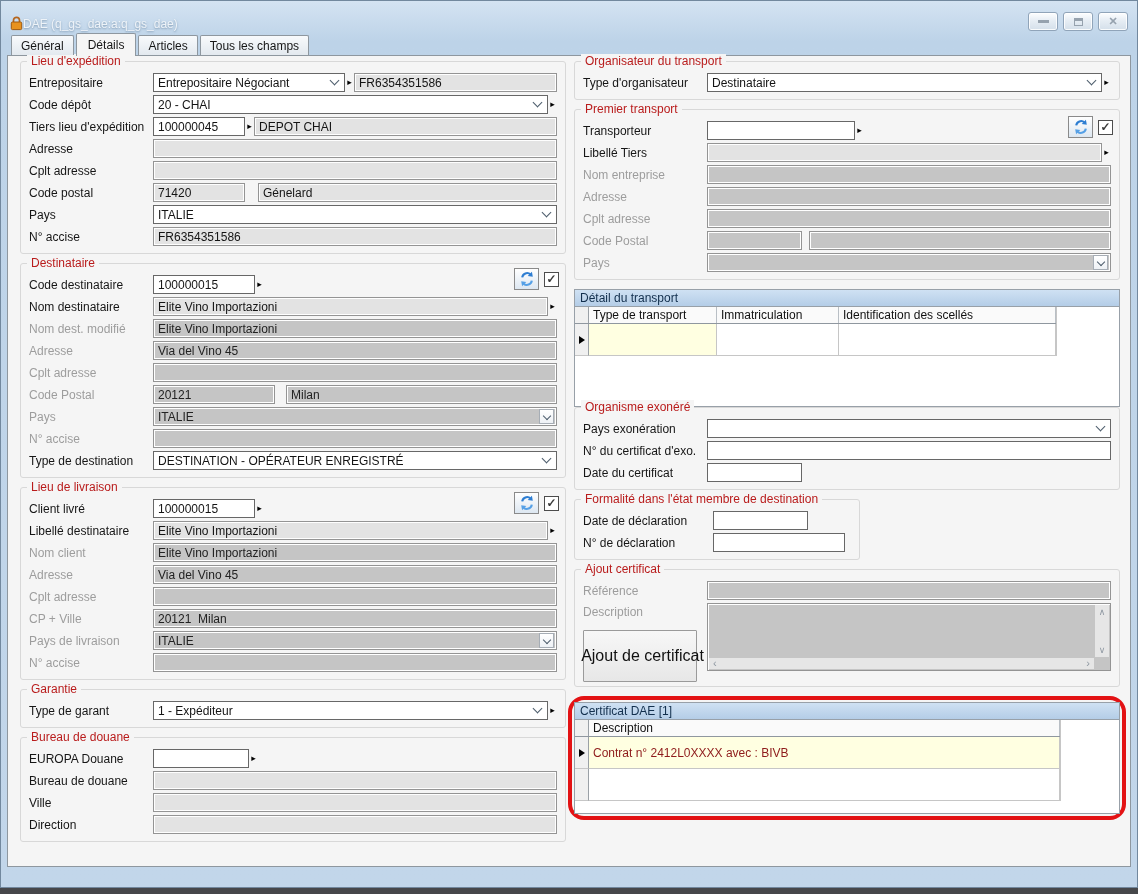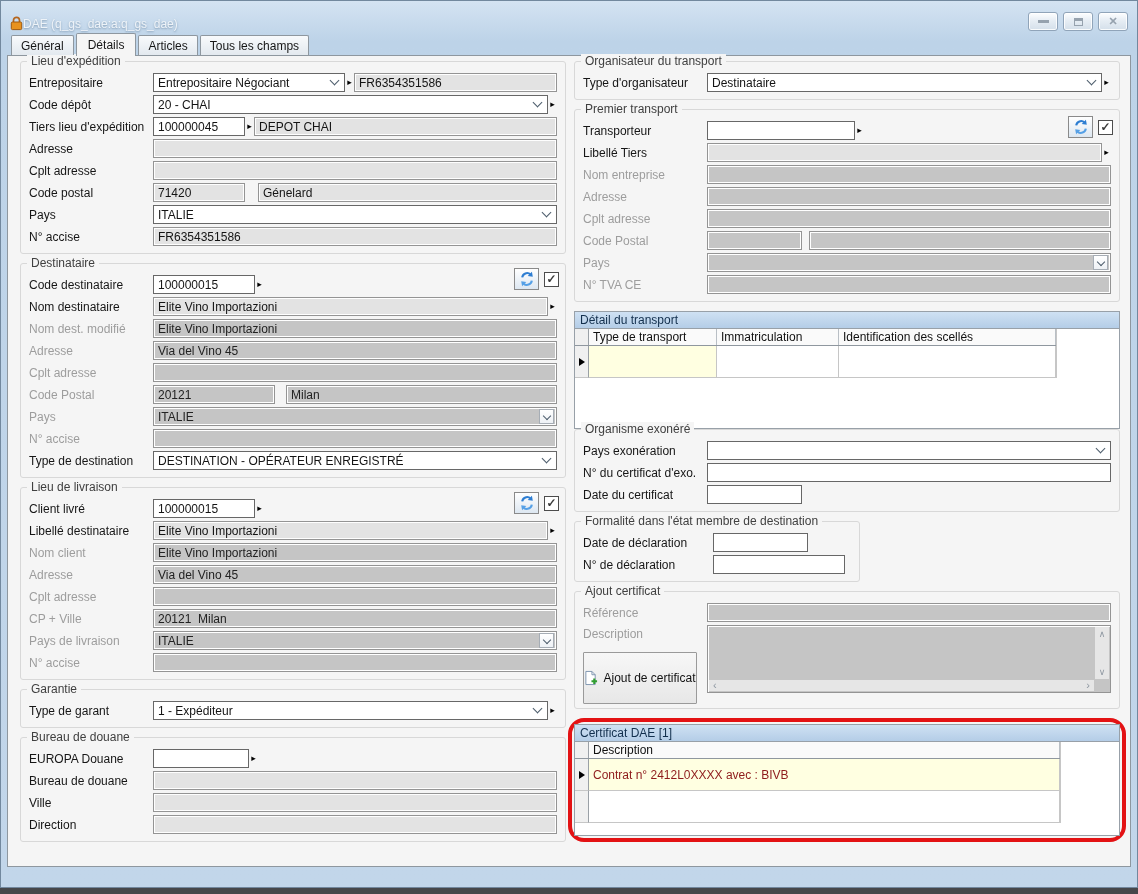--- a/index.html
+++ b/index.html
@@ -36,21 +36,21 @@
   .page { position:absolute; top:54px; left:6px; right:6px; bottom:20px;
           background:#f5f5f5; border:1px solid #8e979f; z-index:4; }
   .col { position:absolute; top:5px; }
   .col-left  { left:12px;  width:546px; }
   .col-right { left:566px; width:546px; }
 
   
   .group { position:relative; border:1px solid #d8d8d8; border-radius:3px;
            padding:11px 8px 4px 8px; margin-bottom:9px; }
   .gtitle { position:absolute; top:-8px; left:6px; background:#f5f5f5; padding:0 4px;
-            font-size:12px; color:#404040; line-height:15px; white-space:pre; }
+            font-size:12px; color:#b91c1c; line-height:15px; white-space:pre; }
 
   
   .row { display:flex; align-items:center; height:19px; margin-bottom:3px; position:relative; }
   .lbl { flex:none; width:124px; padding-right:4px; font-size:12px; color:#161616; white-space:pre; }
   .lbl.dim { color:#9d9d9d; }
   .fld { height:19px; display:flex; align-items:center; padding:0 4px; font-size:12px;
          color:#141414; overflow:hidden; white-space:pre; }
   .white { background:#fff; border:1px solid #676767; }
   .light { background:#e3e3e3; border:1px solid #949494;
            box-shadow:inset 1px 1px 0 rgba(255,255,255,.95), inset -1px -1px 0 rgba(255,255,255,.95); }
@@ -98,21 +98,21 @@
 
   .redbox { margin:2px -6px 0 -6px; border:4px solid #e31214; border-radius:16px;
             padding:2px; background:#f5f5f5; }
   .redbox .tablebox { margin-bottom:0; }
 
   
   .ajout-body { display:flex; align-items:flex-start; }
   .ajout-left { flex:none; width:124px; display:flex; flex-direction:column; }
   .btn-ajout { width:114px; height:52px; margin-top:8px; border:1px solid #9a9a9a; border-radius:1px;
                background:linear-gradient(#f7f7f7,#e7e7e7); display:flex; align-items:center;
-               justify-content:center; gap:5px; font-size:12px; color:#111; cursor:default; white-space:pre; }
+               justify-content:center; gap:5px; font-size:16px; color:#111; cursor:default; white-space:pre; }
   .descbox { position:relative; flex:1; height:68px; background:#c5c5c5; border:1px solid #949494;
              box-shadow:inset 1px 1px 0 #fff; }
   .vstrip { position:absolute; top:1px; right:1px; bottom:13px; width:14px; background:#e6e6e6;
             display:flex; flex-direction:column; justify-content:space-between; align-items:center;
             font-size:9px; color:#8f98a2; padding:2px 0; }
   .hstrip { position:absolute; left:1px; right:16px; bottom:1px; height:11px; background:#e6e6e6;
             display:flex; justify-content:space-between; align-items:center;
             font-size:11px; color:#8f98a2; padding:0 4px; line-height:1; }
 </style>
 </head>
@@ -406,24 +406,20 @@
             <div class="fld gray" style="width:95px"></div>
             <span class="gap" style="width:7px"></span>
             <div class="fld gray flex1"></div>
           </div>
           <div class="row">
             <span class="lbl dim">Pays</span>
             <div class="fld gray combo flex1">
               <span></span>
               <span class="combo-btn"><span class="chev"></span></span>
             </div>
-          </div>
-          <div class="row">
-            <span class="lbl dim">N° TVA CE</span>
-            <div class="fld gray flex1"></div>
           </div>
         </div>
 
         <div class="tablebox" style="height:118px">
           <div class="tb-title">Détail du transport</div>
           <div class="tb-grid" style="width:482px">
             <div class="tb-hrow">
               <div class="markercol"></div>
               <div class="tb-hcell" style="width:128px">Type de transport</div>
               <div class="tb-hcell" style="width:122px">Immatriculation</div>

